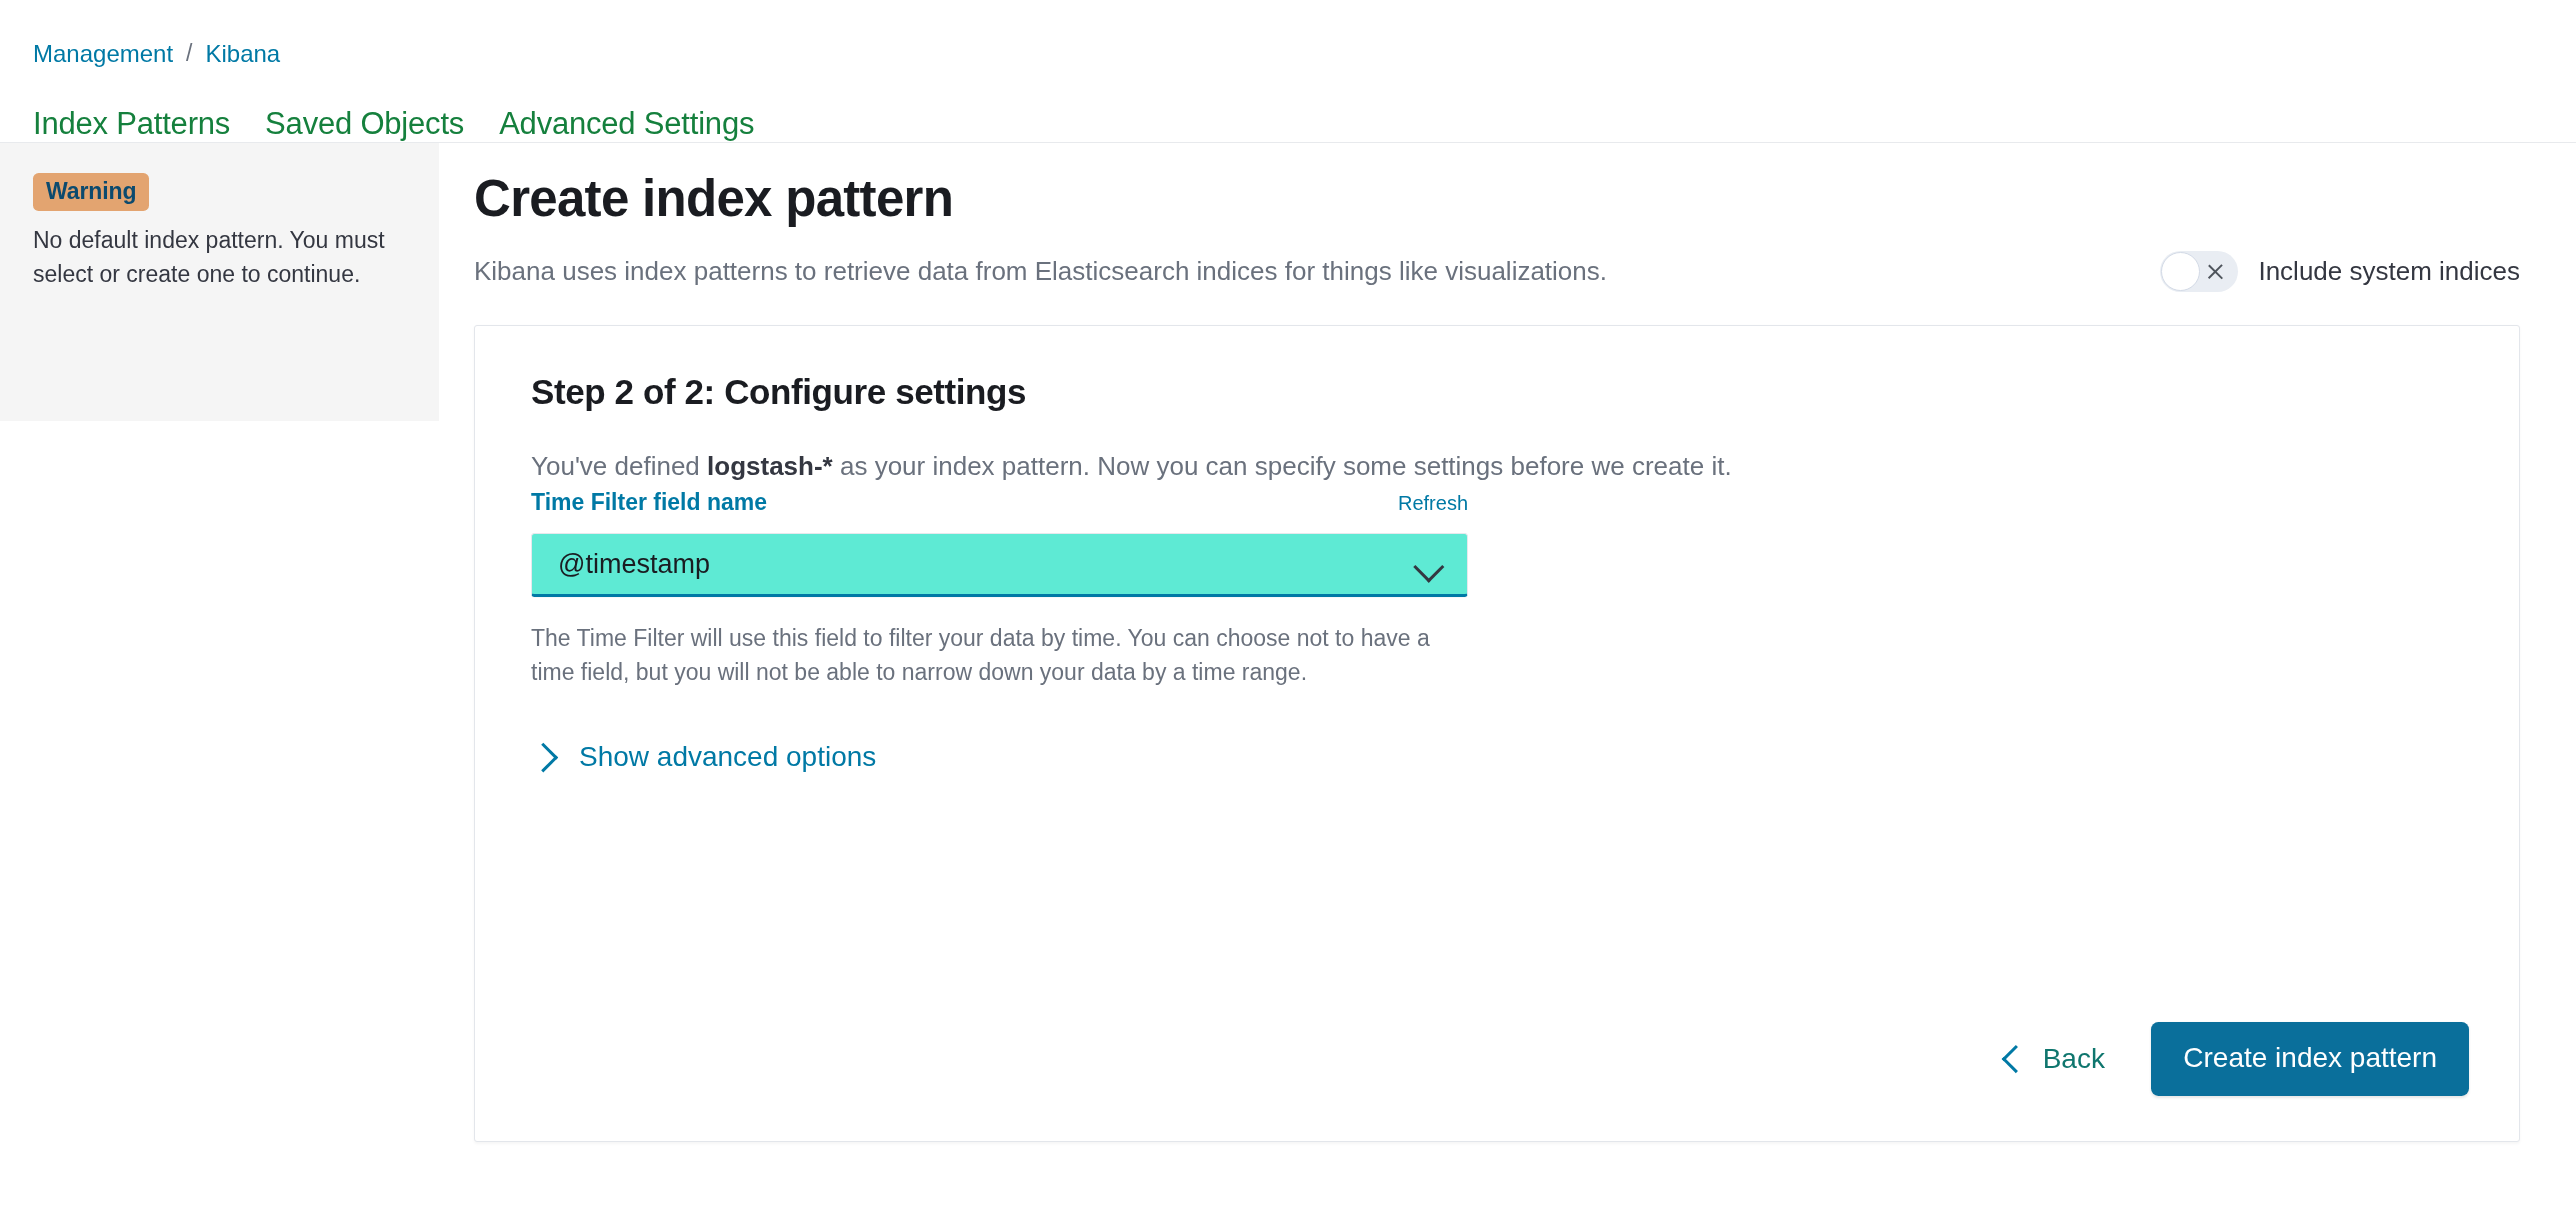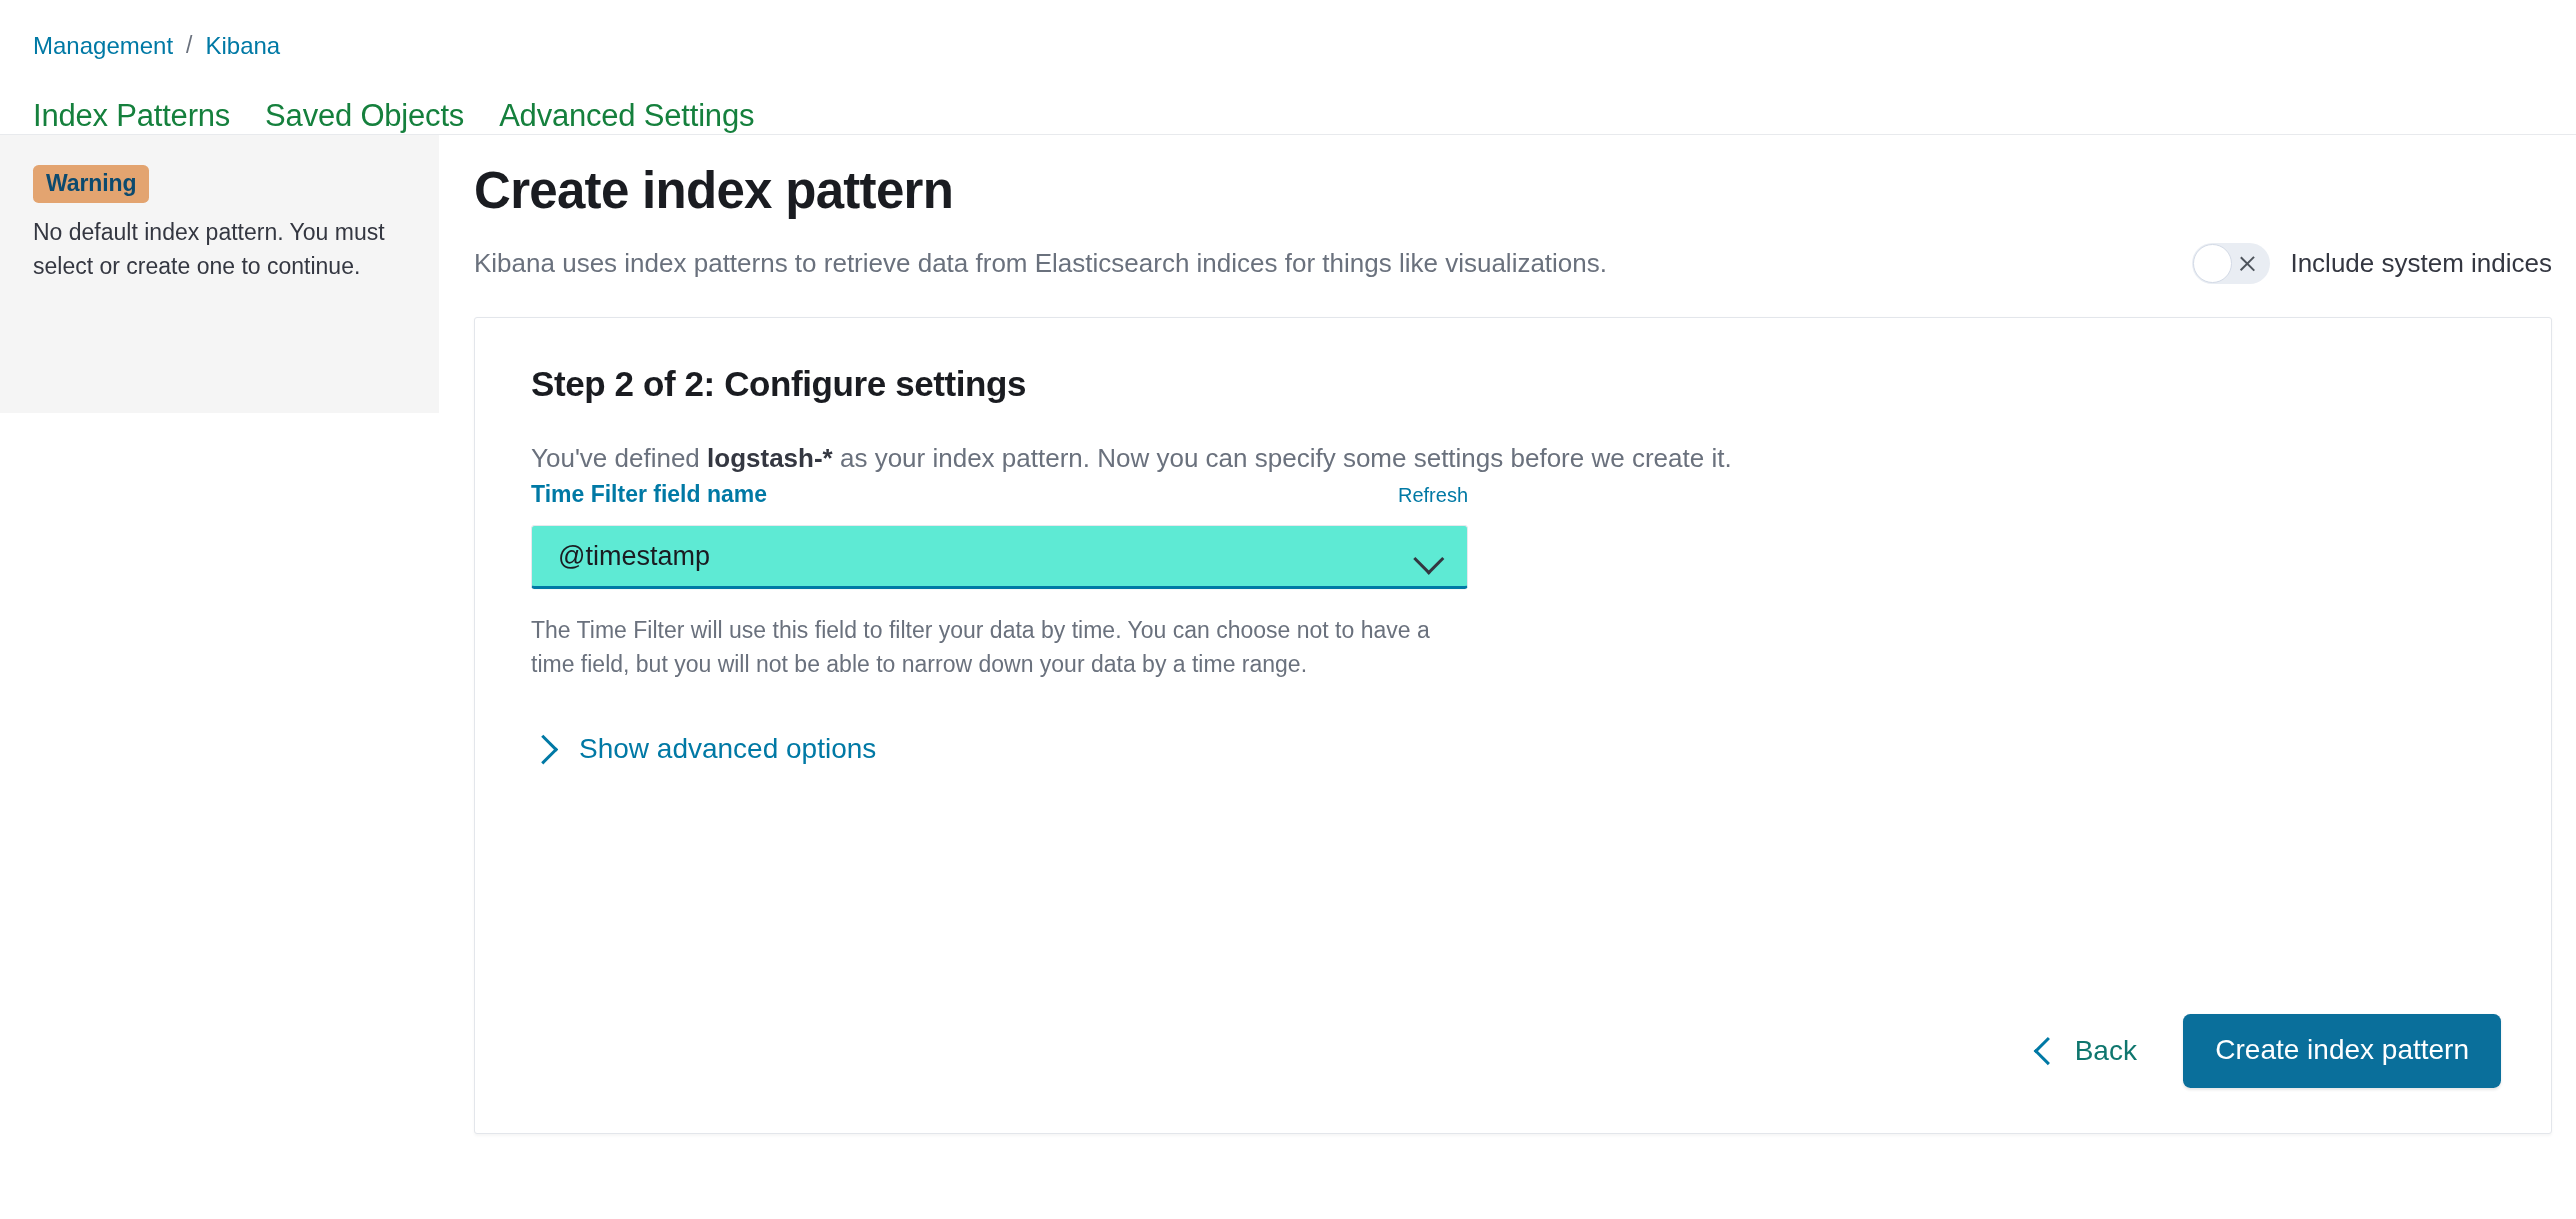--- a/index.html
+++ b/index.html
@@ -8,21 +8,21 @@
     width: 2576px;
     height: 1219px;
     background: #ffffff;
     font-family: "Liberation Sans", sans-serif;
     color: #343741;
     overflow: hidden;
   }
 
   
   .breadcrumb-bar {
-    padding: 32px 0 0 33px;
+    padding: 40px 0 0 33px;
     display: flex;
     align-items: flex-start;
     gap: 13px;
     font-size: 24px;
   }
   .crumb-link {
     color: #0079a5;
     cursor: pointer;
     white-space: nowrap;
   }
@@ -77,21 +77,21 @@
     margin-top: 13px;
     font-size: 23px;
     line-height: 1.46;
     color: #343741;
     max-width: 380px;
   }
 
   
   .content {
     flex: 1;
-    padding: 28px 24px 0 35px;
+    padding: 28px 56px 0 35px;
     min-width: 0;
   }
   .page-title {
     font-size: 51px;
     font-weight: 700;
     color: #1a1c21;
     letter-spacing: -0.7px;
     line-height: 1.1;
   }
   .subtitle-row {

